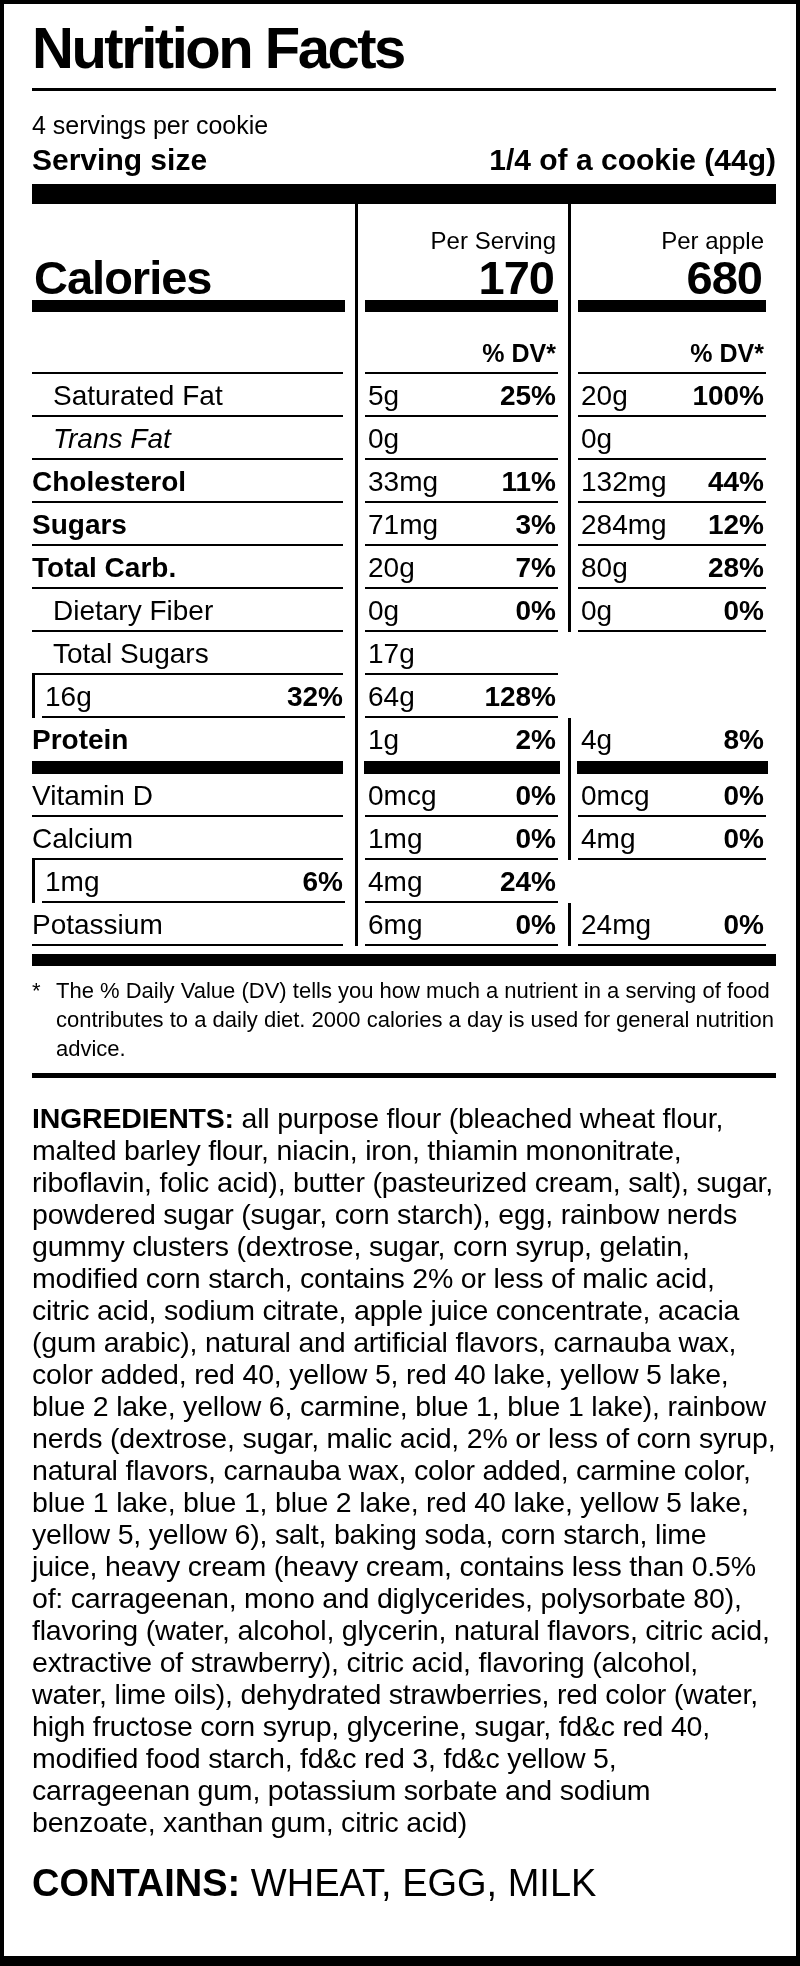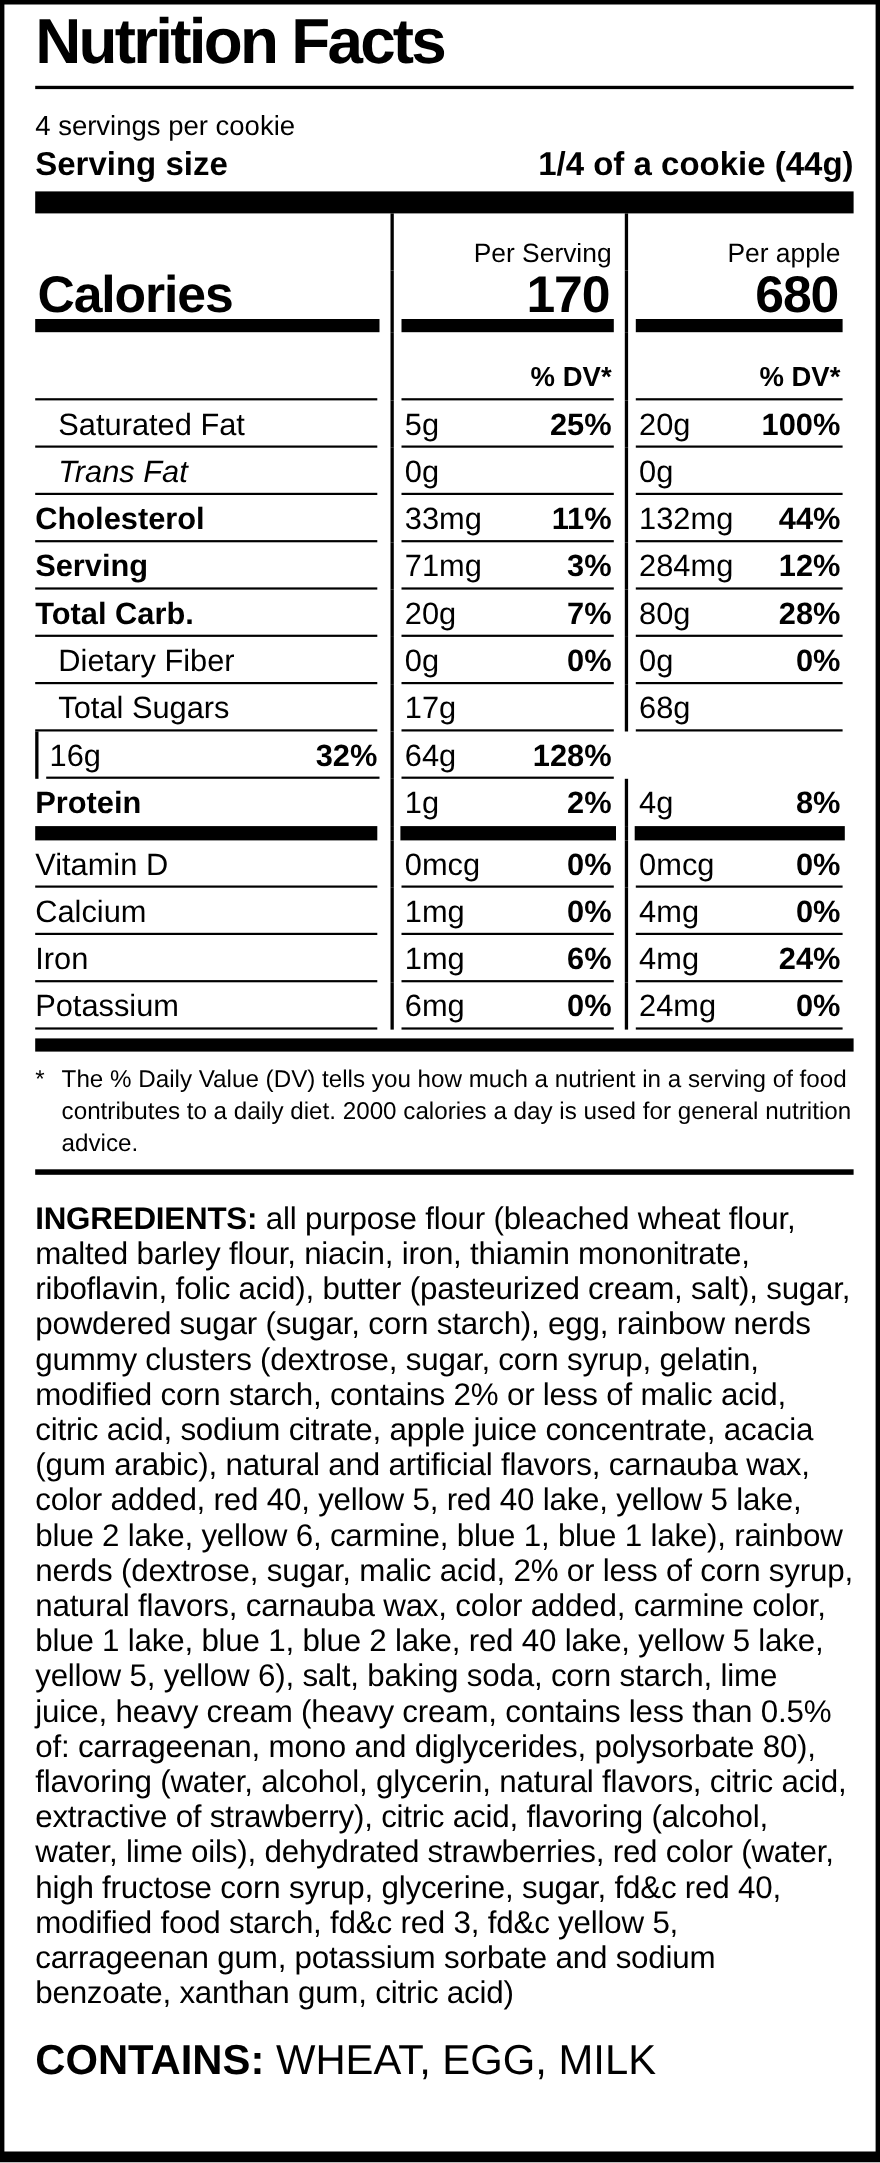--- a/index.html
+++ b/index.html
@@ -12,20 +12,21 @@
     background: #fff;
     color: #000;
     border: 4px solid #000;
     border-bottom: 10px solid #000;
     padding: 0 20px 0 28px;
     overflow: hidden;
     font-family: "Liberation Sans", "DejaVu Sans", sans-serif;
   }
 
   .nf-title {
+    margin-top: 10px;
     font-size: 58px;
     font-weight: bold;
     letter-spacing: -2.5px;
     line-height: 1.18;
   }
 
   .rule-thin  { height: 3px;  background: #000; margin-top: 6px; }
   .rule-med   { height: 5px;  background: #000; margin-top: 10px; }
   .bar-thick  { height: 20px; background: #000; margin-top: 6px; }
   .bar-heavy  { height: 12px; background: #000; margin-top: 8px; }
@@ -218,21 +219,21 @@
         <span class="dv">11%</span>
       </div>
     <div class="c cv">
         <span class="amt">132mg</span>
         <span class="dv">44%</span>
       </div>
   </div>
 
   <div class="nrow row-nutrient uline">
     <div class="c cl">
-        <span class="nm-bold">Serving</span>
+        <span class="nm-bold">Sugars</span>
       </div>
     <div class="c cv">
         <span class="amt">71mg</span>
         <span class="dv">3%</span>
       </div>
     <div class="c cv">
         <span class="amt">284mg</span>
         <span class="dv">12%</span>
       </div>
   </div>
@@ -264,24 +265,20 @@
         <span class="dv">0%</span>
       </div>
   </div>
 
   <div class="nrow row-nutrient uline">
     <div class="c cl ind1">
         <span>Total Sugars</span>
       </div>
     <div class="c cv">
         <span class="amt">17g</span>
-        <span class="dv"></span>
-      </div>
-    <div class="c cv">
-        <span class="amt">68g</span>
         <span class="dv"></span>
       </div>
   </div>
 
   <div class="nrow row-nutrient uline">
     <div class="c cv">
         <span class="amt">16g</span>
         <span class="dv">32%</span>
       </div>
     <div class="c cv">
@@ -332,23 +329,20 @@
         <span class="amt">1mg</span>
         <span class="dv">0%</span>
       </div>
     <div class="c cv">
         <span class="amt">4mg</span>
         <span class="dv">0%</span>
       </div>
   </div>
 
   <div class="nrow row-nutrient uline">
-    <div class="c cl">
-        <span>Iron</span>
-      </div>
     <div class="c cv">
         <span class="amt">1mg</span>
         <span class="dv">6%</span>
       </div>
     <div class="c cv">
         <span class="amt">4mg</span>
         <span class="dv">24%</span>
       </div>
   </div>
 

